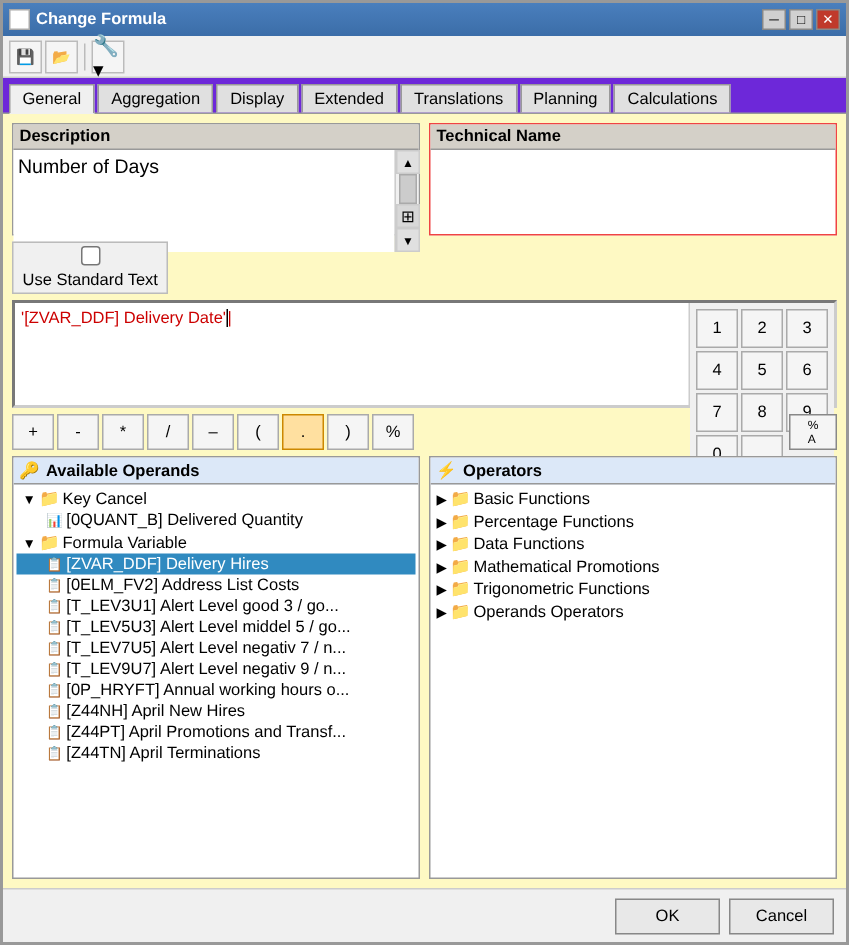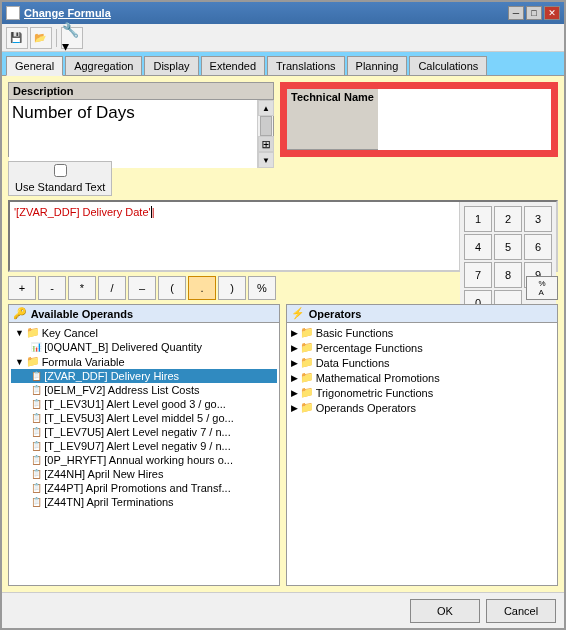--- a/index.html
+++ b/index.html
@@ -1,45 +1,45 @@
 <!DOCTYPE html>
 <html><head>
   <meta charset="utf-8">
   <style>
     * { box-sizing: border-box; margin: 0; padding: 0; font-family: 'Segoe UI', Tahoma, Geneva, Verdana, sans-serif; font-size: 11px; }
     body { width: 566px; height: 630px; background: #f0f0f0; overflow: hidden; }
 
     .window { width: 566px; height: 630px; background: #f0f0f0; border: 2px solid #999; display: flex; flex-direction: column; }
 
     .title-bar { background: linear-gradient(to bottom, #4a7fbd, #3b6da8); color: white; height: 22px; display: flex; align-items: center; justify-content: space-between; padding: 0 4px; flex-shrink: 0; }
-    .title-bar-left { display: flex; align-items: center; gap: 4px; text-decoration: underline; }
+    .title-bar-left { display: flex; align-items: center; gap: 4px; }
     .title-bar-icon { width: 14px; height: 14px; background: #fff; border: 1px solid #aaa; display: flex; align-items: center; justify-content: center; font-size: 8px; }
     .title-bar-text { font-size: 11px; font-weight: bold; }
     .title-bar-buttons { display: flex; gap: 2px; }
     .tb-btn { width: 16px; height: 14px; background: #d0d0d0; border: 1px solid #888; cursor: pointer; display: flex; align-items: center; justify-content: center; font-size: 9px; color: #000; }
     .tb-btn.close { background: #c0392b; color: white; }
 
     .toolbar { height: 28px; background: #f0f0f0; border-bottom: 1px solid #ccc; display: flex; align-items: center; padding: 0 4px; gap: 2px; flex-shrink: 0; }
     .toolbar-btn { width: 22px; height: 22px; border: 1px solid #bbb; background: #f5f5f5; cursor: pointer; display: flex; align-items: center; justify-content: center; font-size: 10px; }
     .toolbar-separator { width: 1px; height: 18px; background: #bbb; margin: 0 2px; }
 
-    .tabs { display: flex; background: #7dd3fc; border-bottom: 1px solid #999; padding: 4px 4px 0; gap: 2px; flex-shrink: 0; }
+    .tabs { display: flex; background: #6d28d9; border-bottom: 1px solid #999; padding: 4px 4px 0; gap: 2px; flex-shrink: 0; }
     .tab { padding: 3px 8px; border: 1px solid #999; border-bottom: none; background: #e0e0e0; cursor: pointer; font-size: 11px; }
     .tab.active { background: #f0f0f0; border-bottom: 1px solid #f0f0f0; z-index: 1; margin-bottom: -1px; }
 
     .content { flex: 1; background: #fef9c3; padding: 6px; display: flex; flex-direction: column; gap: 4px; overflow: hidden; }
 
     .top-row { display: flex; gap: 6px; height: 75px; flex-shrink: 0; }
     .description-panel { flex: 1; border: 1px solid #999; background: white; display: flex; flex-direction: column; }
     .panel-header { background: #d4d0c8; padding: 2px 4px; font-weight: bold; border-bottom: 1px solid #999; }
     .desc-inner { display: flex; flex: 1; }
-    .desc-textarea { flex: 1; border: none; resize: none; padding: 3px; font-size: 17px; background: white; outline: none; }
+    .desc-textarea { flex: 1; border: none; resize: none; padding: 3px; font-size: 13px; background: white; outline: none; }
     .scroll-arrow { width: 16px; height: 16px; border: 1px solid #ccc; background: #e0e0e0; display: flex; align-items: center; justify-content: center; font-size: 8px; cursor: pointer; }
 
-    .technical-panel { flex: 1; border: 7px solid #ef4444; background: white; display: flex; flex-direction: row; }
+    .technical-panel { flex: 1; border: 1px solid #ef4444; background: white; display: flex; flex-direction: column; }
     .tech-inner { display: flex; align-items: center; padding: 3px; }
     .tech-input { flex: 1; border: none; outline: none; font-size: 11px; height: 20px; }
 
     .checkbox-row { display: flex; align-items: center; gap: 4px; flex-shrink: 0; }
     .checkbox-label { font-size: 11px; background: #f0f0f0; border: 1px solid #bbb; padding: 2px 6px; display: flex; align-items: center; gap: 4px; flex-direction: column; }
 
     .formula-area { border: 2px inset #ccc; background: white; height: 72px; display: flex; flex-shrink: 0; }
     .numpad { display: grid; grid-template-columns: repeat(3, 28px); grid-template-rows: repeat(4, 26px); gap: 2px; padding: 4px; background: #f0f0f0; }
     .num-btn { width: 28px; height: 26px; border: 1px solid #aaa; background: #f5f5f5; cursor: pointer; display: flex; align-items: center; justify-content: center; font-size: 11px; }
 

